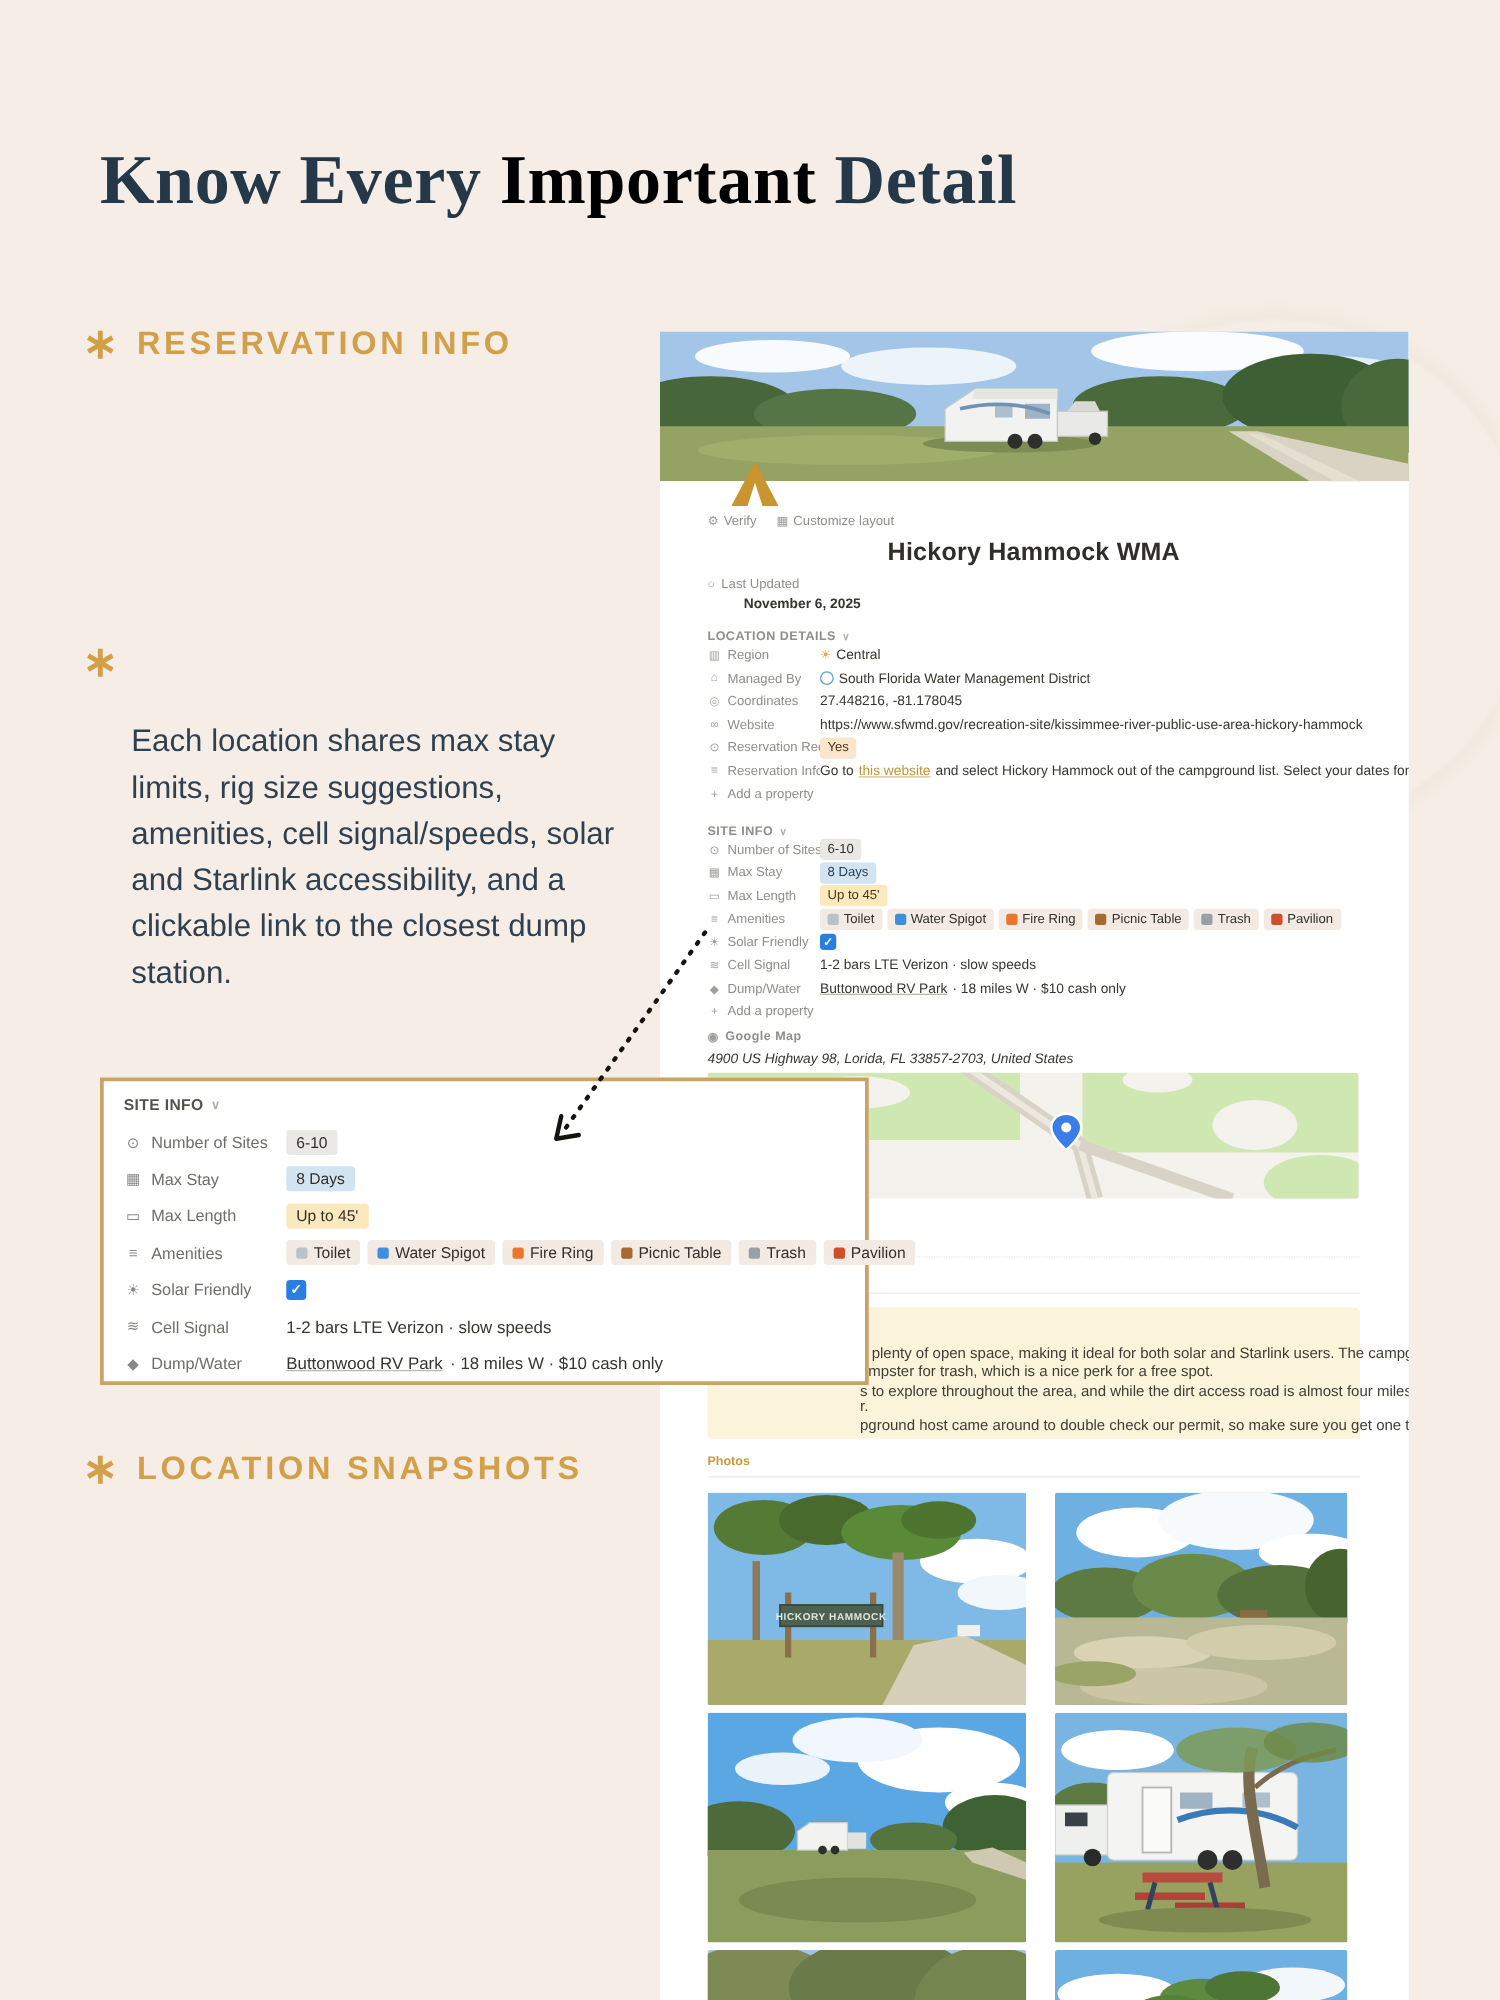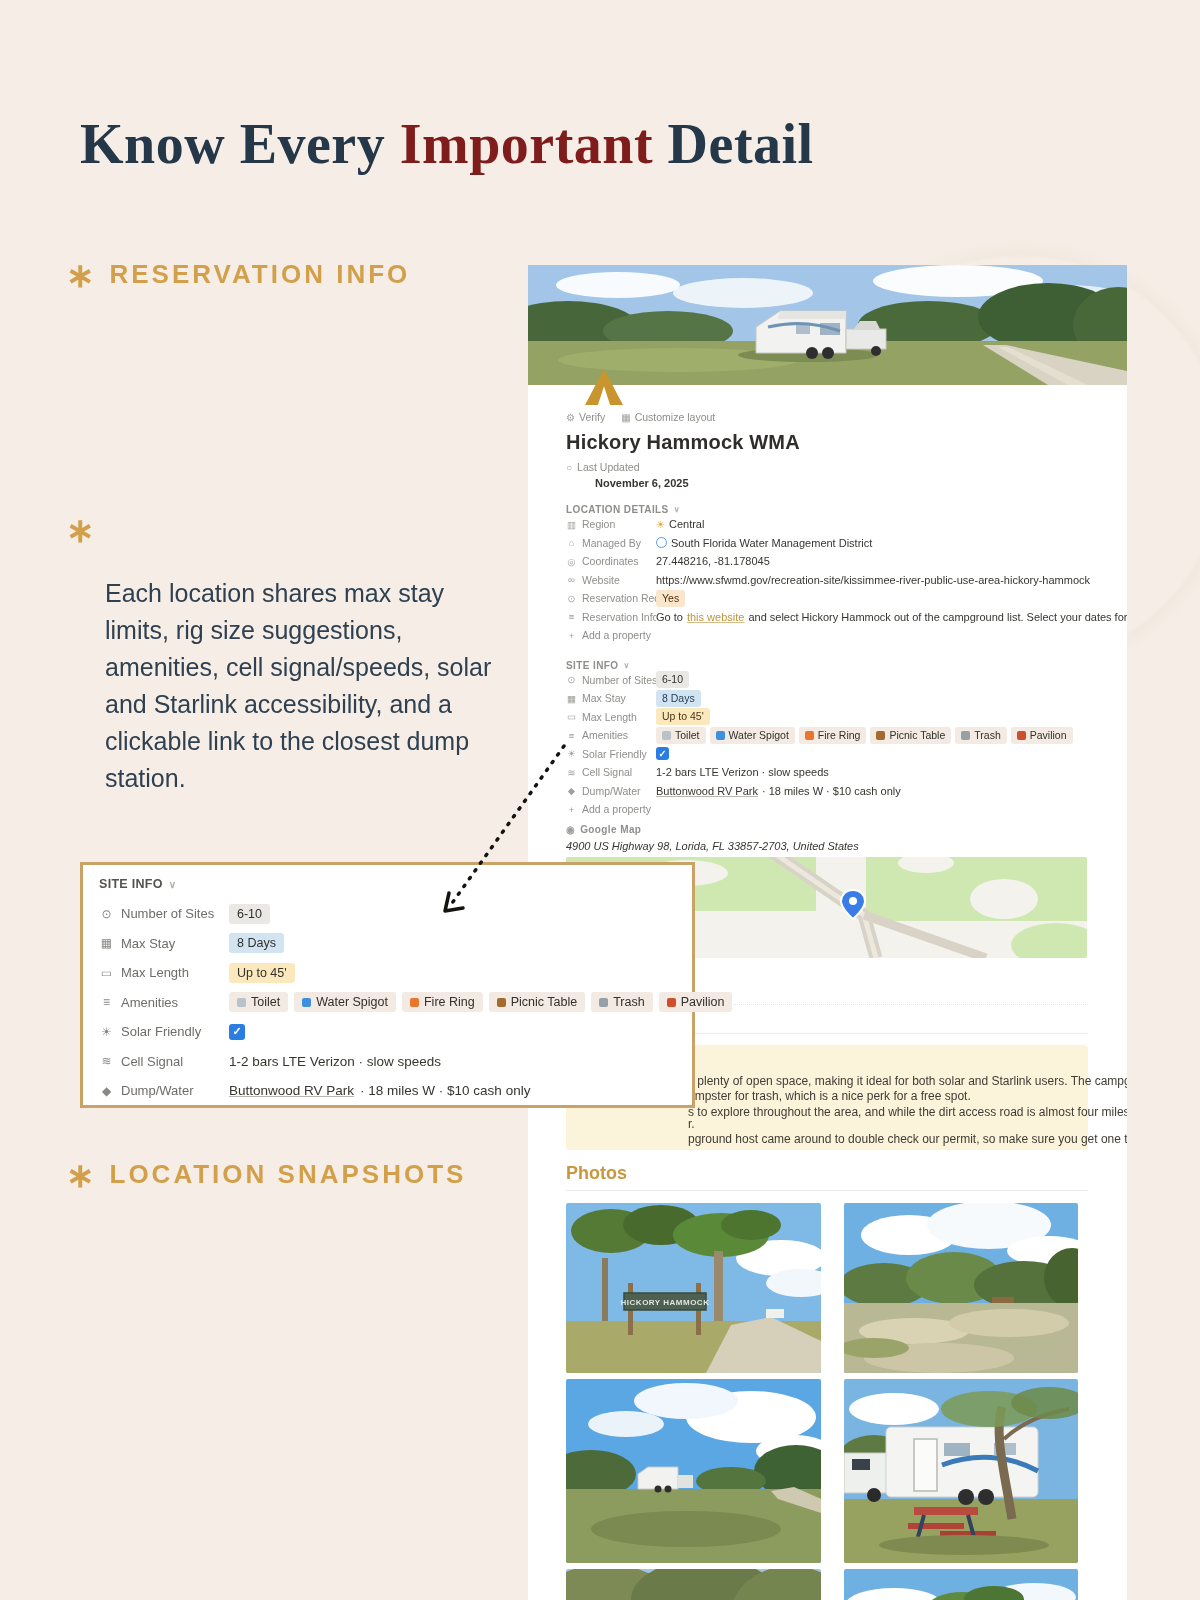--- a/index.html
+++ b/index.html
@@ -4,21 +4,21 @@
 <style>
   html,body{margin:0;padding:0;background:#e9e2da;}
   #canvas{position:relative;width:1200px;height:1600px;background:#f6eee6;overflow:hidden;
           font-family:"Liberation Sans",sans-serif;}
   #canvas::after{content:"";position:absolute;right:-80px;top:200px;width:520px;height:520px;
           border-radius:50%;background:radial-gradient(circle,rgba(255,255,255,.0) 55%,rgba(210,195,180,.12) 56%,rgba(255,255,255,0) 60%);pointer-events:none;}
 
   
   .main-title{position:absolute;left:80px;top:112px;font-family:"Liberation Serif","DejaVu Serif",serif;
           font-weight:700;font-size:56px;color:#24384a;letter-spacing:.5px;white-space:pre;}
-  .main-title .hl{color:#7f1d1d;}
+  .main-title .hl{color:#000000;}
 
   
   .feature{position:absolute;}
   .f-head{display:flex;align-items:flex-start;gap:15px;}
   .f-bullet{color:#d2a04b;font-size:34px;line-height:30px;font-weight:700;margin-top:2px;}
   .f-title{color:#d2a04b;font-size:26px;font-weight:700;letter-spacing:3px;line-height:32px;}
   .f-body{margin:14px 0 0 39px;font-size:25px;line-height:37px;color:#2f4050;font-weight:500;}
   #feat-reservation{left:66px;top:258px;width:450px;}
   #feat-site{left:66px;top:513px;width:430px;}
   #feat-site .f-body{margin-top:30px;}
@@ -26,21 +26,21 @@
 
   
   .notion{position:absolute;left:528px;top:265px;width:599px;height:1335px;background:#ffffff;z-index:5;overflow:hidden;}
   .cover{width:599px;height:120px;display:block;}
   .tent-logo{position:absolute;left:57px;top:104px;width:38px;height:36px;background:#c8952e;
       clip-path:polygon(50% 0,100% 100%,66% 100%,50% 48%,34% 100%,0 100%);}
   .ncontent{padding:0 39px 0 38px;}
   .toolbar{margin-top:26px;display:flex;gap:16px;align-items:center;color:#8f8e8a;font-size:10.5px;}
   .toolbar .tbtn{display:flex;gap:4px;align-items:center;cursor:default;}
   .tico{font-size:10px;color:#a09f9b;}
-  .ntitle{margin-top:8px;font-size:20px;font-weight:700;color:#2f2e2b;letter-spacing:.2px;}
+  .ntitle{margin-top:8px;font-size:20px;font-weight:700;color:#2f2e2b;letter-spacing:.2px;text-align:center;}
   .lu-label{margin-top:7px;display:flex;gap:5px;align-items:center;color:#8f8e8a;font-size:10.5px;}
   .lu-value{margin-top:4px;font-size:11px;color:#37352f;font-weight:600;padding-left:29px;}
   .sect-label{margin-top:15px;display:flex;gap:5px;align-items:center;color:#8f8e8a;font-size:10px;
       letter-spacing:.4px;font-weight:600;}
   .chev{font-size:8px;color:#b0afa9;}
   .nrow{display:flex;align-items:center;height:18.5px;font-size:11px;color:#37352f;}
   .nlab{width:90px;flex:none;display:flex;gap:5px;align-items:center;color:#8f8e8a;font-size:10.5px;overflow:hidden;white-space:nowrap;}
   .nico{font-size:9.5px;color:#a09f9b;width:11px;text-align:center;flex:none;}
   .nval{display:flex;align-items:center;gap:4px;white-space:nowrap;}
   .tag{border-radius:3px;padding:2px 6px;font-size:10.5px;color:#32302c;line-height:13px;}
@@ -60,21 +60,21 @@
   .goldlink{color:#c0953a;text-decoration:underline;text-decoration-color:#d8bd8a;}
   .addprop{color:#9b9a96;}
   .nmap-label{margin-top:5px;}
   .naddress{margin-top:5px;font-size:11px;color:#37352f;font-style:italic;}
   .nmap{margin-top:5px;width:521px;height:101px;border-radius:2px;overflow:hidden;}
   .div-dot{margin-top:46px;border-top:1px dotted #e7e4df;}
   .div-solid{margin-top:28px;border-top:1px solid #ececea;}
   .ncallout{position:relative;margin-top:11px;height:105px;background:#fbf3da;border-radius:4px;
       font-size:12px;color:#403c35;}
   .ncallout .cl{position:absolute;left:122px;white-space:nowrap;}
-  .photos-label{margin-top:13px;color:#c9973f;font-weight:700;font-size:18px;}
+  .photos-label{margin-top:13px;color:#c9973f;font-weight:700;font-size:10px;}
   .photos-div{margin-top:6px;border-top:1px solid #eceae6;}
   .pgrid{margin-top:12px;display:grid;grid-template-columns:255px 234px;column-gap:23px;row-gap:6px;}
   .ph{border-radius:2px;overflow:hidden;}
   .ph svg{display:block;}
   .h170{height:170px;} .h184{height:184px;} .h210{height:210px;}
 
   
   .ovbox{position:absolute;left:80px;top:862px;width:609px;height:240px;background:#ffffff;
       border:3px solid #c9a365;z-index:20;padding:0;}
   .ovin{padding:12px 0 0 16px;}

